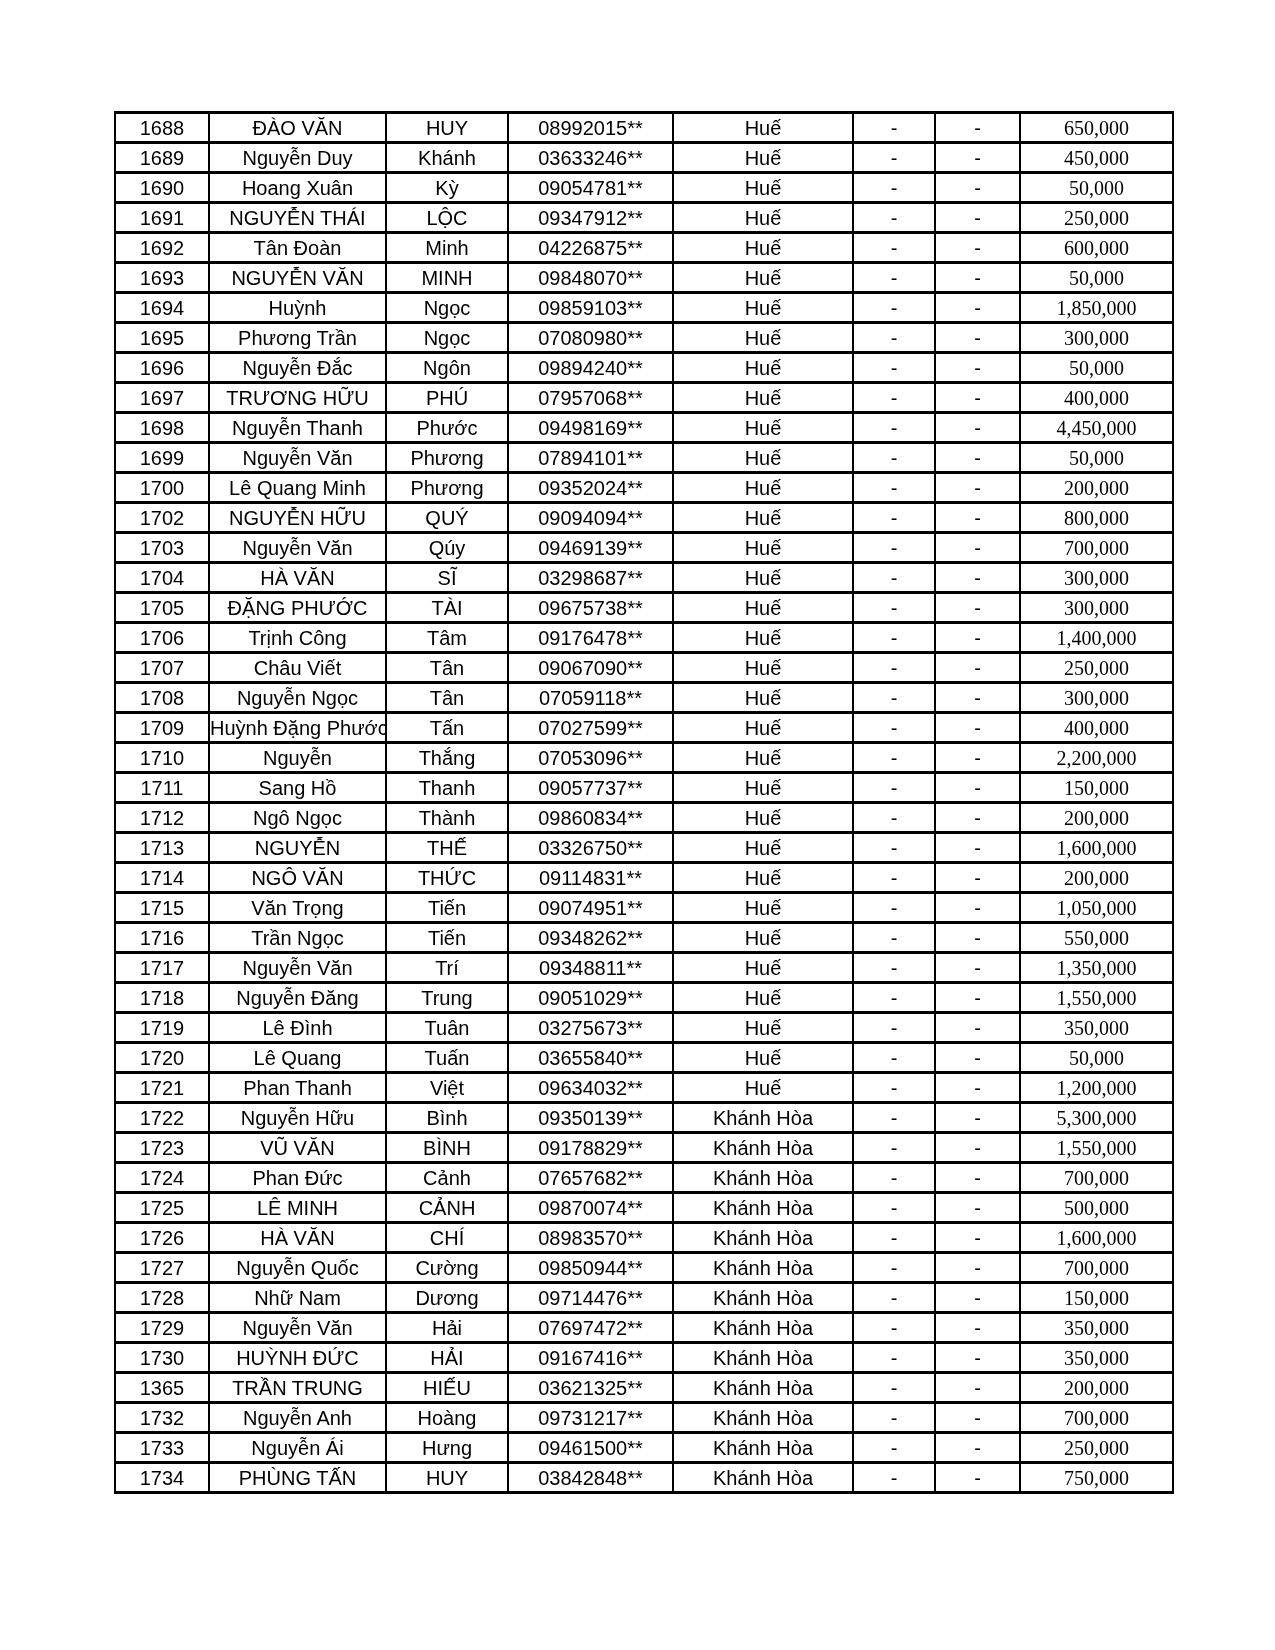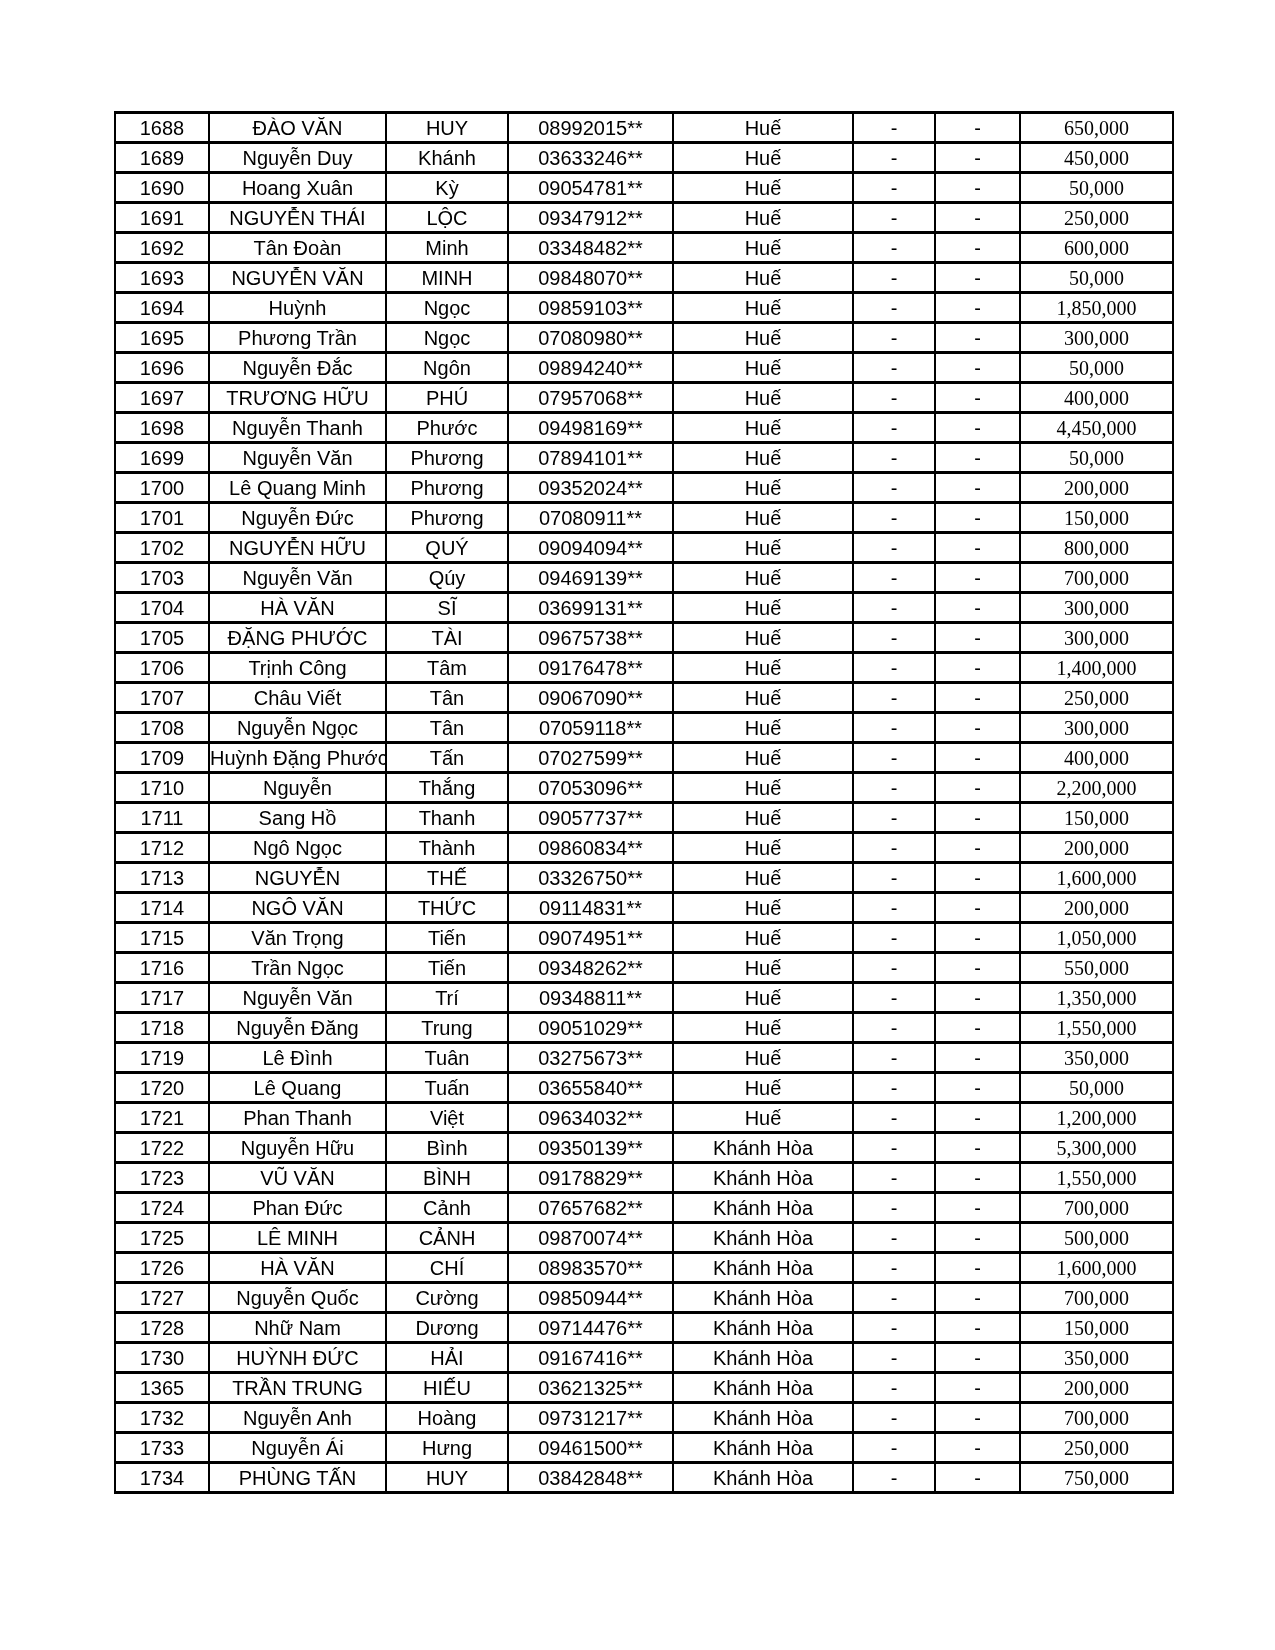--- a/index.html
+++ b/index.html
@@ -115,21 +115,21 @@
             <td class="c-phone">09347912**</td>
             <td class="c-city">Huế</td>
             <td class="c-dash">-</td>
             <td class="c-dash">-</td>
             <td class="c-amount">250,000</td>
           </tr>
           <tr>
             <td class="c-id">1692</td>
             <td class="c-name">Tân Đoàn</td>
             <td class="c-given">Minh</td>
-            <td class="c-phone">03348482**</td>
+            <td class="c-phone">04226875**</td>
             <td class="c-city">Huế</td>
             <td class="c-dash">-</td>
             <td class="c-dash">-</td>
             <td class="c-amount">600,000</td>
           </tr>
           <tr>
             <td class="c-id">1693</td>
             <td class="c-name">NGUYỄN VĂN</td>
             <td class="c-given">MINH</td>
             <td class="c-phone">09848070**</td>
@@ -202,30 +202,20 @@
             <td class="c-id">1700</td>
             <td class="c-name">Lê Quang Minh</td>
             <td class="c-given">Phương</td>
             <td class="c-phone">09352024**</td>
             <td class="c-city">Huế</td>
             <td class="c-dash">-</td>
             <td class="c-dash">-</td>
             <td class="c-amount">200,000</td>
           </tr>
           <tr>
-            <td class="c-id">1701</td>
-            <td class="c-name">Nguyễn Đức</td>
-            <td class="c-given">Phương</td>
-            <td class="c-phone">07080911**</td>
-            <td class="c-city">Huế</td>
-            <td class="c-dash">-</td>
-            <td class="c-dash">-</td>
-            <td class="c-amount">150,000</td>
-          </tr>
-          <tr>
             <td class="c-id">1702</td>
             <td class="c-name">NGUYỄN HỮU</td>
             <td class="c-given">QUÝ</td>
             <td class="c-phone">09094094**</td>
             <td class="c-city">Huế</td>
             <td class="c-dash">-</td>
             <td class="c-dash">-</td>
             <td class="c-amount">800,000</td>
           </tr>
           <tr>
@@ -235,21 +225,21 @@
             <td class="c-phone">09469139**</td>
             <td class="c-city">Huế</td>
             <td class="c-dash">-</td>
             <td class="c-dash">-</td>
             <td class="c-amount">700,000</td>
           </tr>
           <tr>
             <td class="c-id">1704</td>
             <td class="c-name">HÀ VĂN</td>
             <td class="c-given">SĨ</td>
-            <td class="c-phone">03699131**</td>
+            <td class="c-phone">03298687**</td>
             <td class="c-city">Huế</td>
             <td class="c-dash">-</td>
             <td class="c-dash">-</td>
             <td class="c-amount">300,000</td>
           </tr>
           <tr>
             <td class="c-id">1705</td>
             <td class="c-name">ĐẶNG PHƯỚC</td>
             <td class="c-given">TÀI</td>
             <td class="c-phone">09675738**</td>
@@ -480,20 +470,30 @@
           </tr>
           <tr>
             <td class="c-id">1728</td>
             <td class="c-name">Nhữ Nam</td>
             <td class="c-given">Dương</td>
             <td class="c-phone">09714476**</td>
             <td class="c-city">Khánh Hòa</td>
             <td class="c-dash">-</td>
             <td class="c-dash">-</td>
             <td class="c-amount">150,000</td>
+          </tr>
+          <tr>
+            <td class="c-id">1729</td>
+            <td class="c-name">Nguyễn Văn</td>
+            <td class="c-given">Hải</td>
+            <td class="c-phone">07697472**</td>
+            <td class="c-city">Khánh Hòa</td>
+            <td class="c-dash">-</td>
+            <td class="c-dash">-</td>
+            <td class="c-amount">350,000</td>
           </tr>
           <tr>
             <td class="c-id">1730</td>
             <td class="c-name">HUỲNH ĐỨC</td>
             <td class="c-given">HẢI</td>
             <td class="c-phone">09167416**</td>
             <td class="c-city">Khánh Hòa</td>
             <td class="c-dash">-</td>
             <td class="c-dash">-</td>
             <td class="c-amount">350,000</td>

